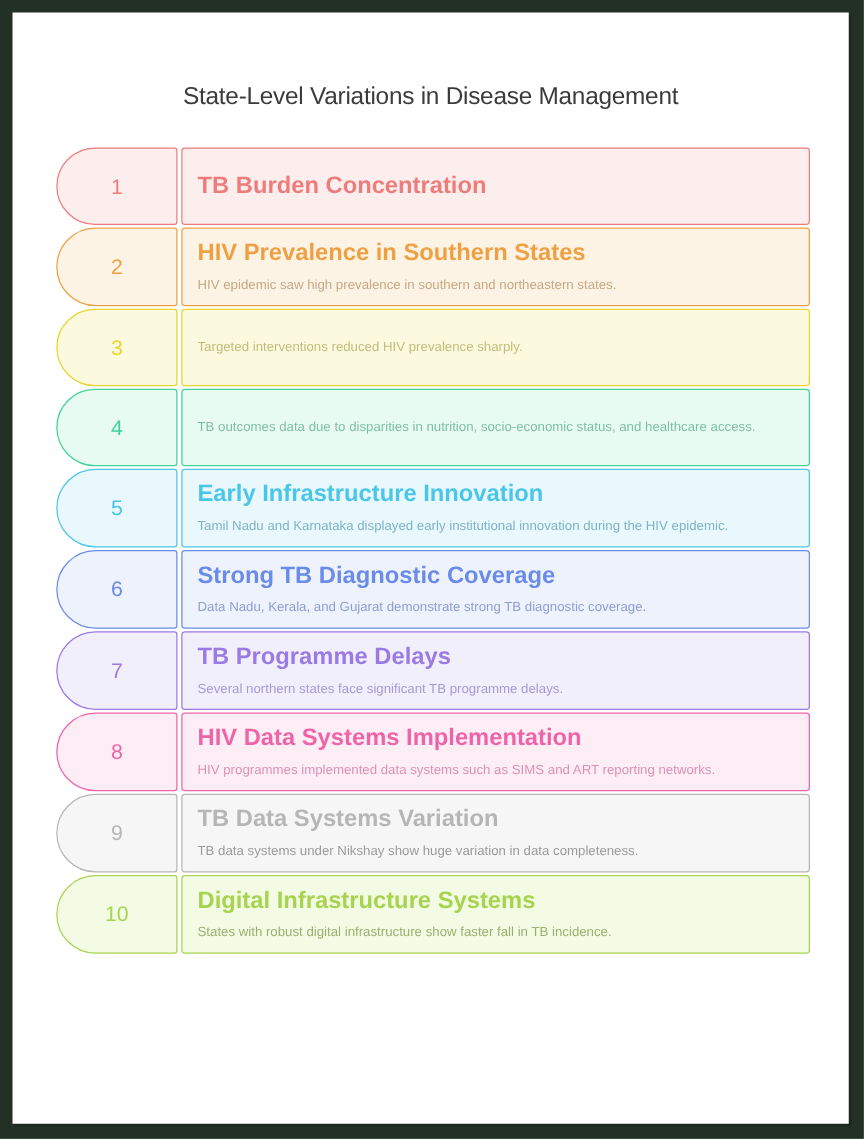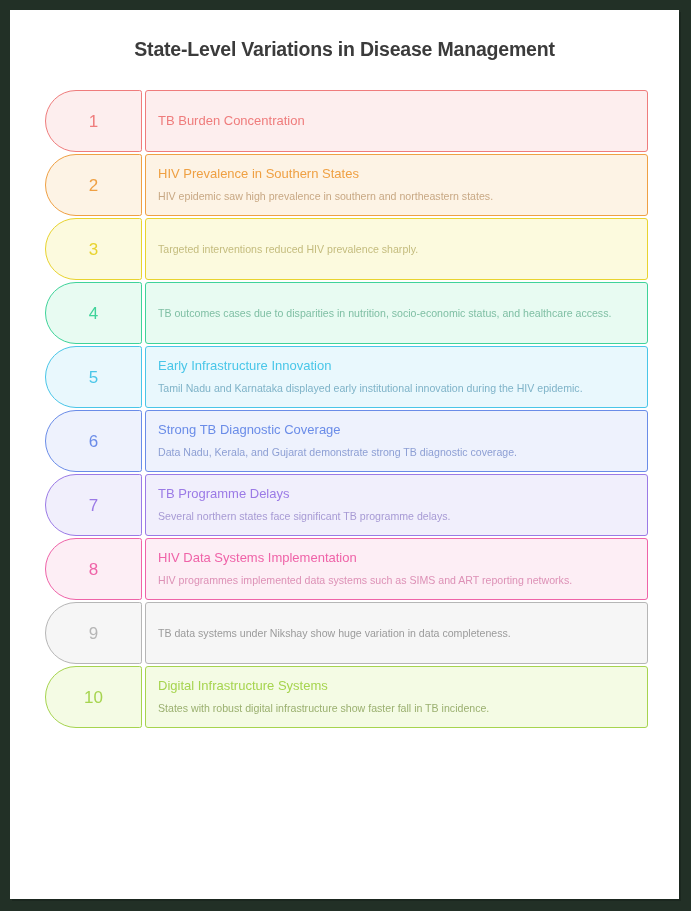--- a/index.html
+++ b/index.html
@@ -20,24 +20,24 @@
     background:#ffffff;
     box-shadow:2px 2px 0 rgba(0,0,0,0.18);
     display:flex;
     flex-direction:column;
     padding:0;
     overflow:hidden;
   }
   .page-title {
     text-align:center;
     font-size:19.5px;
-    font-weight:bold;
+    font-weight:normal;
     color:#3b3b3b;
     letter-spacing:-0.2px;
-    margin-top:28px;
+    margin-top:56px;
     margin-bottom:29px;
   }
   .rows {
     padding:0 31px 0 35px;
     display:flex;
     flex-direction:column;
     gap:2px;
   }
   .row {
     display:flex;
@@ -66,23 +66,23 @@
     border:1.6px solid var(--c);
     border-radius:3px;
     background:var(--bg);
     padding:9px 11px 9px 12px;
     display:flex;
     flex-direction:column;
     justify-content:center;
     gap:7px;
   }
   .r-title {
-    font-size:13px;
+    font-size:19px;
     color:var(--c);
-    font-weight:400;
+    font-weight:700;
     line-height:1.15;
   }
   .r-desc {
     font-size:10.6px;
     color:var(--dc);
     line-height:1.34;
     max-width:99%;
   }
 </style>
 </head>
@@ -117,21 +117,21 @@
           </div>
           <div class="content" style="--c: #e8d32f; --bg: #fcfade;">
             <div class="r-desc" style="--dc: #c4bc7e;">Targeted interventions reduced HIV prevalence sharply.</div>
           </div>
         </div>
         <div class="row" style="--c: #3fd39a;">
           <div class="badge" style="--c: #3fd39a; --bg: #e8fbf2;">
             <div class="badge-num" style="--c: #3fd39a;">4</div>
           </div>
           <div class="content" style="--c: #3fd39a; --bg: #e8fbf2;">
-            <div class="r-desc" style="--dc: #7fbfa4;">TB outcomes cases due to disparities in nutrition, socio-economic status, and healthcare access.</div>
+            <div class="r-desc" style="--dc: #7fbfa4;">TB outcomes data due to disparities in nutrition, socio-economic status, and healthcare access.</div>
           </div>
         </div>
         <div class="row" style="--c: #49c6e8;">
           <div class="badge" style="--c: #49c6e8; --bg: #e9f8fd;">
             <div class="badge-num" style="--c: #49c6e8;">5</div>
           </div>
           <div class="content" style="--c: #49c6e8; --bg: #e9f8fd;">
             <div class="r-title" style="--c: #49c6e8;">Early Infrastructure Innovation</div>
             <div class="r-desc" style="--dc: #7fb3c8;">Tamil Nadu and Karnataka displayed early institutional innovation during the HIV epidemic.</div>
           </div>
@@ -161,20 +161,21 @@
           <div class="content" style="--c: #ef63a8; --bg: #fdeef5;">
             <div class="r-title" style="--c: #ef63a8;">HIV Data Systems Implementation</div>
             <div class="r-desc" style="--dc: #dd91b6;">HIV programmes implemented data systems such as SIMS and ART reporting networks.</div>
           </div>
         </div>
         <div class="row" style="--c: #b6b6b6;">
           <div class="badge" style="--c: #b6b6b6; --bg: #f6f6f6;">
             <div class="badge-num" style="--c: #b6b6b6;">9</div>
           </div>
           <div class="content" style="--c: #b6b6b6; --bg: #f6f6f6;">
+            <div class="r-title" style="--c: #b6b6b6;">TB Data Systems Variation</div>
             <div class="r-desc" style="--dc: #9b9b9b;">TB data systems under Nikshay show huge variation in data completeness.</div>
           </div>
         </div>
         <div class="row" style="--c: #a6d44f;">
           <div class="badge" style="--c: #a6d44f; --bg: #f4fbe4;">
             <div class="badge-num" style="--c: #a6d44f;">10</div>
           </div>
           <div class="content" style="--c: #a6d44f; --bg: #f4fbe4;">
             <div class="r-title" style="--c: #a6d44f;">Digital Infrastructure Systems</div>
             <div class="r-desc" style="--dc: #9bb070;">States with robust digital infrastructure show faster fall in TB incidence.</div>

